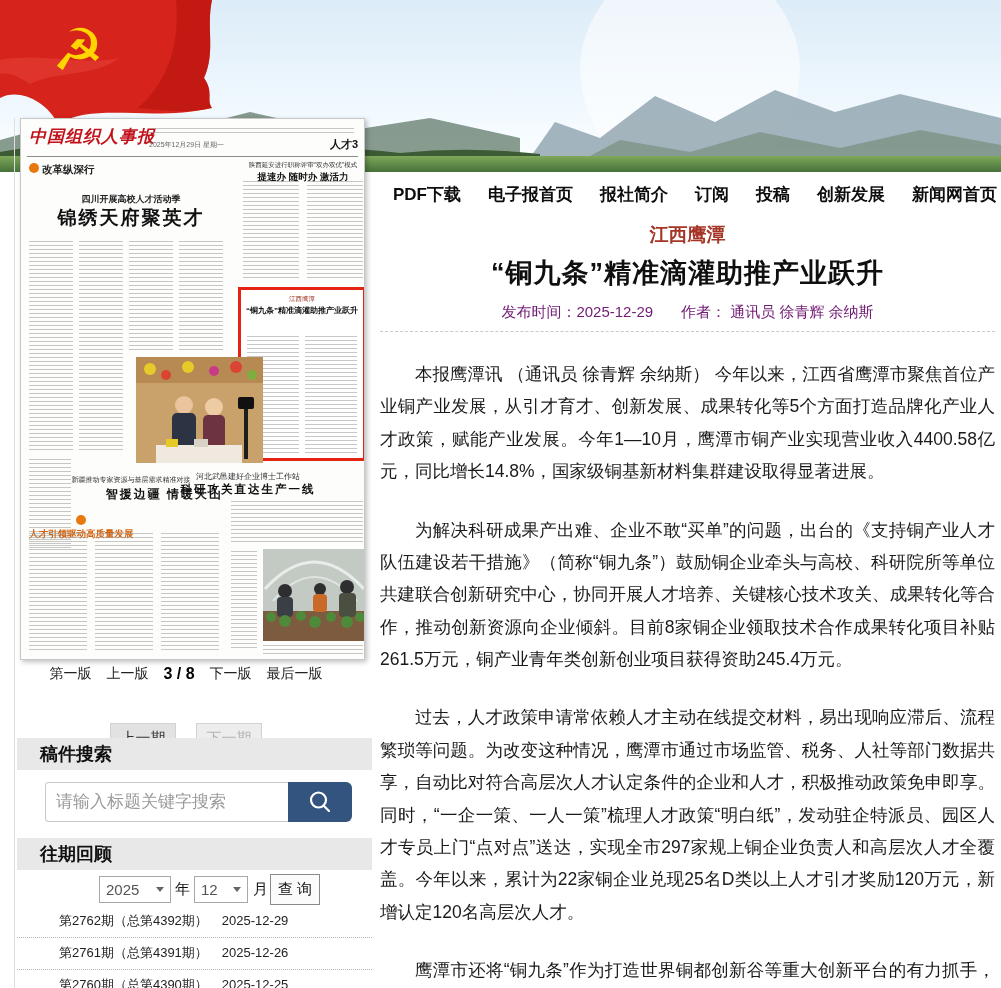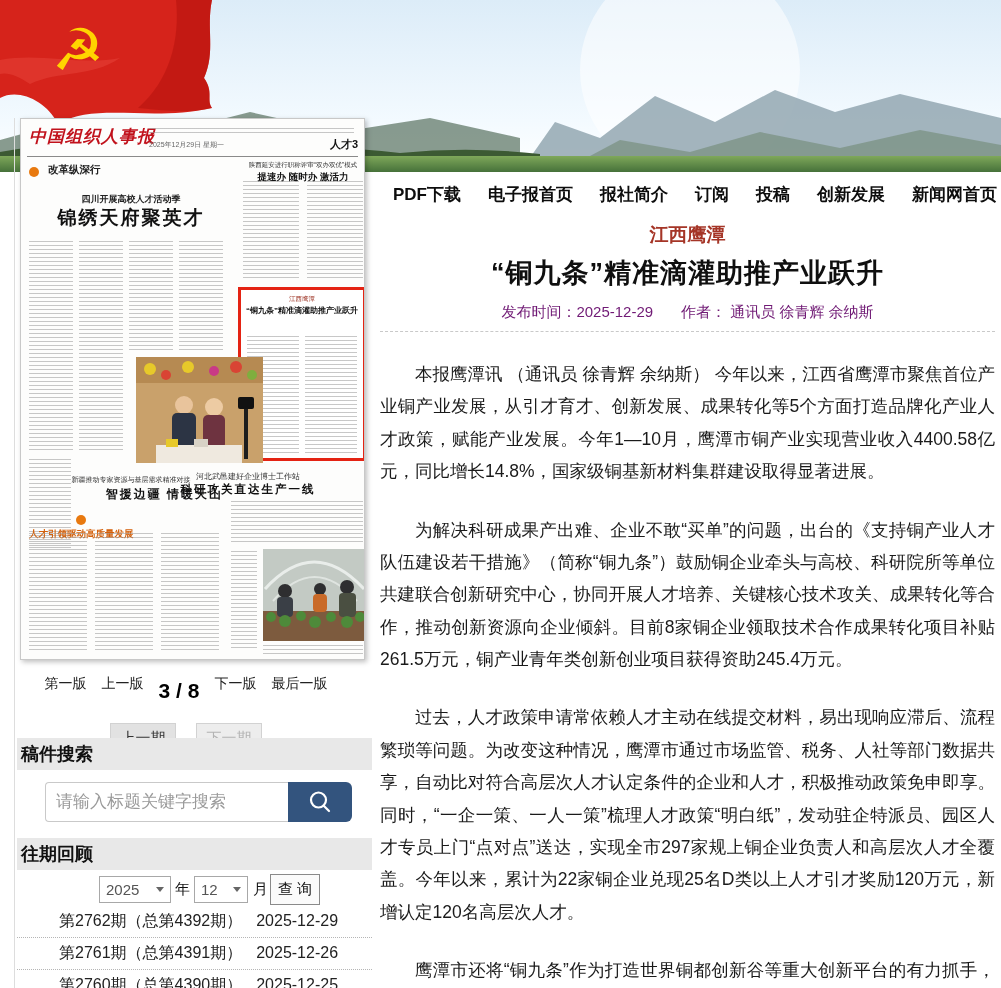--- a/index.html
+++ b/index.html
@@ -16,21 +16,21 @@
 
   .paper { position:absolute; left:20px; top:118px; width:345px; height:542px;
     background:#fdfdfc; border:1px solid #c8c8c8; box-shadow:2px 2px 5px rgba(0,0,0,.25);
     overflow:hidden; }
   .paper .mast-logo { position:absolute; left:8px; top:6px; font-family:"Liberation Serif","DejaVu Serif",serif;
     font-weight:700; font-style:italic; font-size:17px; color:#c1121c; letter-spacing:1px; }
   .paper .mast-info { position:absolute; left:128px; top:9px; width:205px; height:6px; }
   .paper .mast-date { position:absolute; left:128px; top:21px; font-size:7px; color:#666; }
   .paper .mast-page { position:absolute; right:6px; top:18px; font-size:11px; font-weight:700; color:#111; }
   .paper .mast-rule { position:absolute; left:6px; right:6px; top:37px; border-top:1px solid #8a8a8a; }
-  .tag-row { position:absolute; left:8px; top:44px; display:flex; align-items:flex-end; gap:9px; }
+  .tag-row { position:absolute; left:8px; top:44px; display:flex; align-items:flex-start; gap:3px; }
   .tag-dot { width:10px; height:10px; border-radius:50%; background:#e8790f; color:#fff;
     font-size:7px; line-height:10px; text-align:center; }
   .tag-label { font-size:10.5px; font-weight:700; color:#222; }
   .h2k { position:absolute; left:222px; top:42px; width:120px; text-align:center; font-size:6.5px; color:#333; }
   .h2t { position:absolute; left:222px; top:52px; width:120px; text-align:center; font-size:9.5px; font-weight:700; color:#111; }
   .h1k { position:absolute; left:25px; top:74px; width:170px; text-align:center; font-size:9px; font-weight:700; color:#222; }
   .h1t { position:absolute; left:15px; top:86px; width:190px; text-align:center; font-size:19px; font-weight:700;
     color:#111; letter-spacing:2px; }
   .sim { position:absolute; background:repeating-linear-gradient(to bottom,#9a9a9a 0 1px,transparent 1px 4px); opacity:.55; }
   .redbox { position:absolute; left:217px; top:168px; width:128px; height:174px;
@@ -45,29 +45,29 @@
     color:#111; letter-spacing:2px; }
   .h5row { position:absolute; left:8px; top:396px; display:flex; align-items:center; gap:3px;flex-direction:column; }
   .h5row .tag-dot { background:#e8790f; }
   .h5t { font-size:9.5px; font-weight:700; color:#d4600a; }
   .photo { position:absolute; overflow:hidden; }
 
   
   .pager { position:absolute; left:0; top:665px; width:372px; display:flex; justify-content:center;
     align-items:center; gap:15px; font-size:14px; color:#222; }
   .pager .pg-link { cursor:pointer; }
-  .pager .pg-cur { font-size:21px; font-weight:700; color:#000;margin-top:14px; }
+  .pager .pg-cur { font-size:16px; font-weight:700; color:#000; }
   .issue-btns { position:absolute; left:0; top:723px; width:372px; display:flex; justify-content:center; gap:20px; }
   .issue-btn { width:66px; height:29px; background:#e2e2e2; border:1px solid #d2d2d2; font-size:15px;
     color:#333; text-align:center; line-height:27px; cursor:pointer; }
   .issue-btn.disabled { background:#ededed; color:#b3b3b3; cursor:default; }
 
   
   .band { position:absolute; left:17px; width:355px; height:32px; background:#e8e8e8;
-    font-size:18px; font-weight:700; color:#111; line-height:32px; padding-left:4px; }
+    font-size:18px; font-weight:700; color:#111; line-height:32px; padding-left:23px; }
   .band-search { top:738px; }
   .band-archive { top:838px; }
 
   
   .search-row { position:absolute; left:45px; top:782px; width:307px; height:40px; display:flex; }
   .search-input { width:243px; height:40px; border:1px solid #c9c9c9; border-right:none;
     border-radius:4px 0 0 4px; font-size:17px; padding:0 10px; color:#333; outline:none; }
   .search-input::placeholder { color:#9a9a9a; }
   .search-btn { width:64px; height:40px; background:#33547e; border:none; border-radius:0 6px 6px 0;
     display:flex; align-items:center; justify-content:center; cursor:pointer; }
@@ -78,21 +78,21 @@
     align-items:center; justify-content:space-between; padding:0 6px; font-size:15px; color:#555; cursor:pointer; }
   .sel-year { left:82px; top:0; width:72px; }
   .sel-month { left:177px; top:0; width:54px; }
   .sel-suffix { position:absolute; top:4px; font-size:15px; color:#111; }
   .suf-year { left:158px; } .suf-month { left:236px; }
   .chev { width:0; height:0; border-left:4px solid transparent; border-right:4px solid transparent;
     border-top:5px solid #666; }
   .query-btn { position:absolute; left:253px; top:-2px; width:50px; height:31px; background:#fbfbfb;
     border:1px solid #8a8a8a; font-size:15px; color:#111; cursor:pointer; }
   .arch-list { position:absolute; left:17px; top:906px; width:355px; }
-  .arch-item { height:32px; line-height:30px; padding-left:42px; font-size:16px; color:#222;
+  .arch-item { height:32px; line-height:30px; padding-left:42px; font-size:13px; color:#222;
     border-bottom:1px dotted #b5b5b5; cursor:pointer; white-space:nowrap; }
   .arch-item .date { margin-left:14px; }
 
   
   .topnav { position:absolute; left:393px; top:183px; width:600px; display:flex; gap:27px; }
   .topnav .nav-item { font-size:17px; font-weight:700; color:#0d0d0d; cursor:pointer; white-space:nowrap; }
 
   .article { position:absolute; left:380px; top:222px; width:615px; }
   .kicker { text-align:center; font-size:19px; font-weight:700; color:#a53527; }
   .title { margin-top:7px; text-align:center; font-size:27px; font-weight:700; color:#0f0f0f; letter-spacing:1px; }

